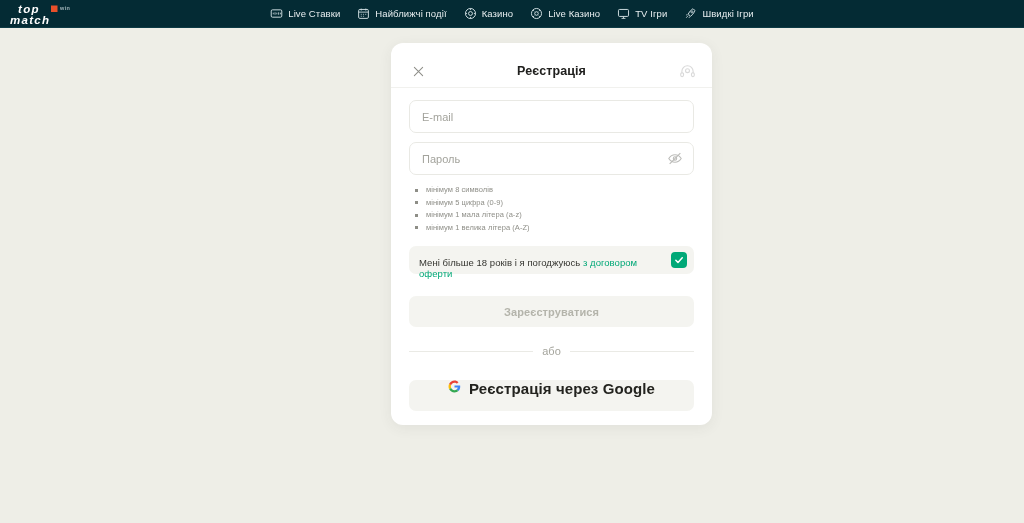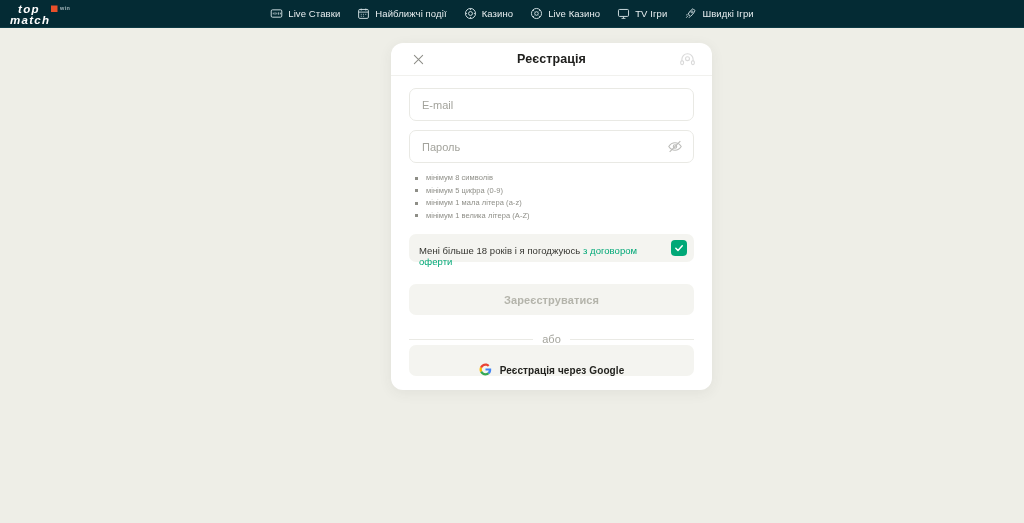--- a/index.html
+++ b/index.html
@@ -74,20 +74,21 @@
     padding-bottom: 14px;
     overflow: hidden;
   }
   .modal-head {
     position: relative;
     height: 33px;
     display: flex;
     align-items: center;
     justify-content: center;
     border-bottom: 1px solid #f1f1ee;
+    margin-top: 12px;
   }
   .modal-title {
     font-size: 12.5px;
     font-weight: bold;
     color: #20201e;
     letter-spacing: .1px;
   }
   .icon-btn {
     position: absolute;
     top: 50%;
@@ -204,33 +205,33 @@
   .divider {
     display: flex;
     align-items: center;
     gap: 9px;
     margin-top: 18px;
   }
   .divider .ln { flex: 1; height: 1px; background: #eaeae5; }
   .divider .lbl { font-size: 11px; color: #a4a49c; }
 
   .btn-google {
-    margin-top: 0;
+    margin-top: 23px;
     width: 100%;
     height: 31px;
     border: 0;
     border-radius: 7px;
     background: #f4f4f0;
     display: flex;
-    align-items: flex-end;
+    align-items: flex-start;
     justify-content: center;
     gap: 8px;
     cursor: pointer;
     font-family: "Liberation Sans", sans-serif;
-    font-size: 10px;
+    font-size: 15px;
     font-weight: bold;
     color: #23231f;
     letter-spacing: .1px;
   }
   .gicon { width: 13px; height: 13px; flex: 0 0 13px; display: block; }
 </style>
 </head>
 <body>
 
 <div class="topnav">

